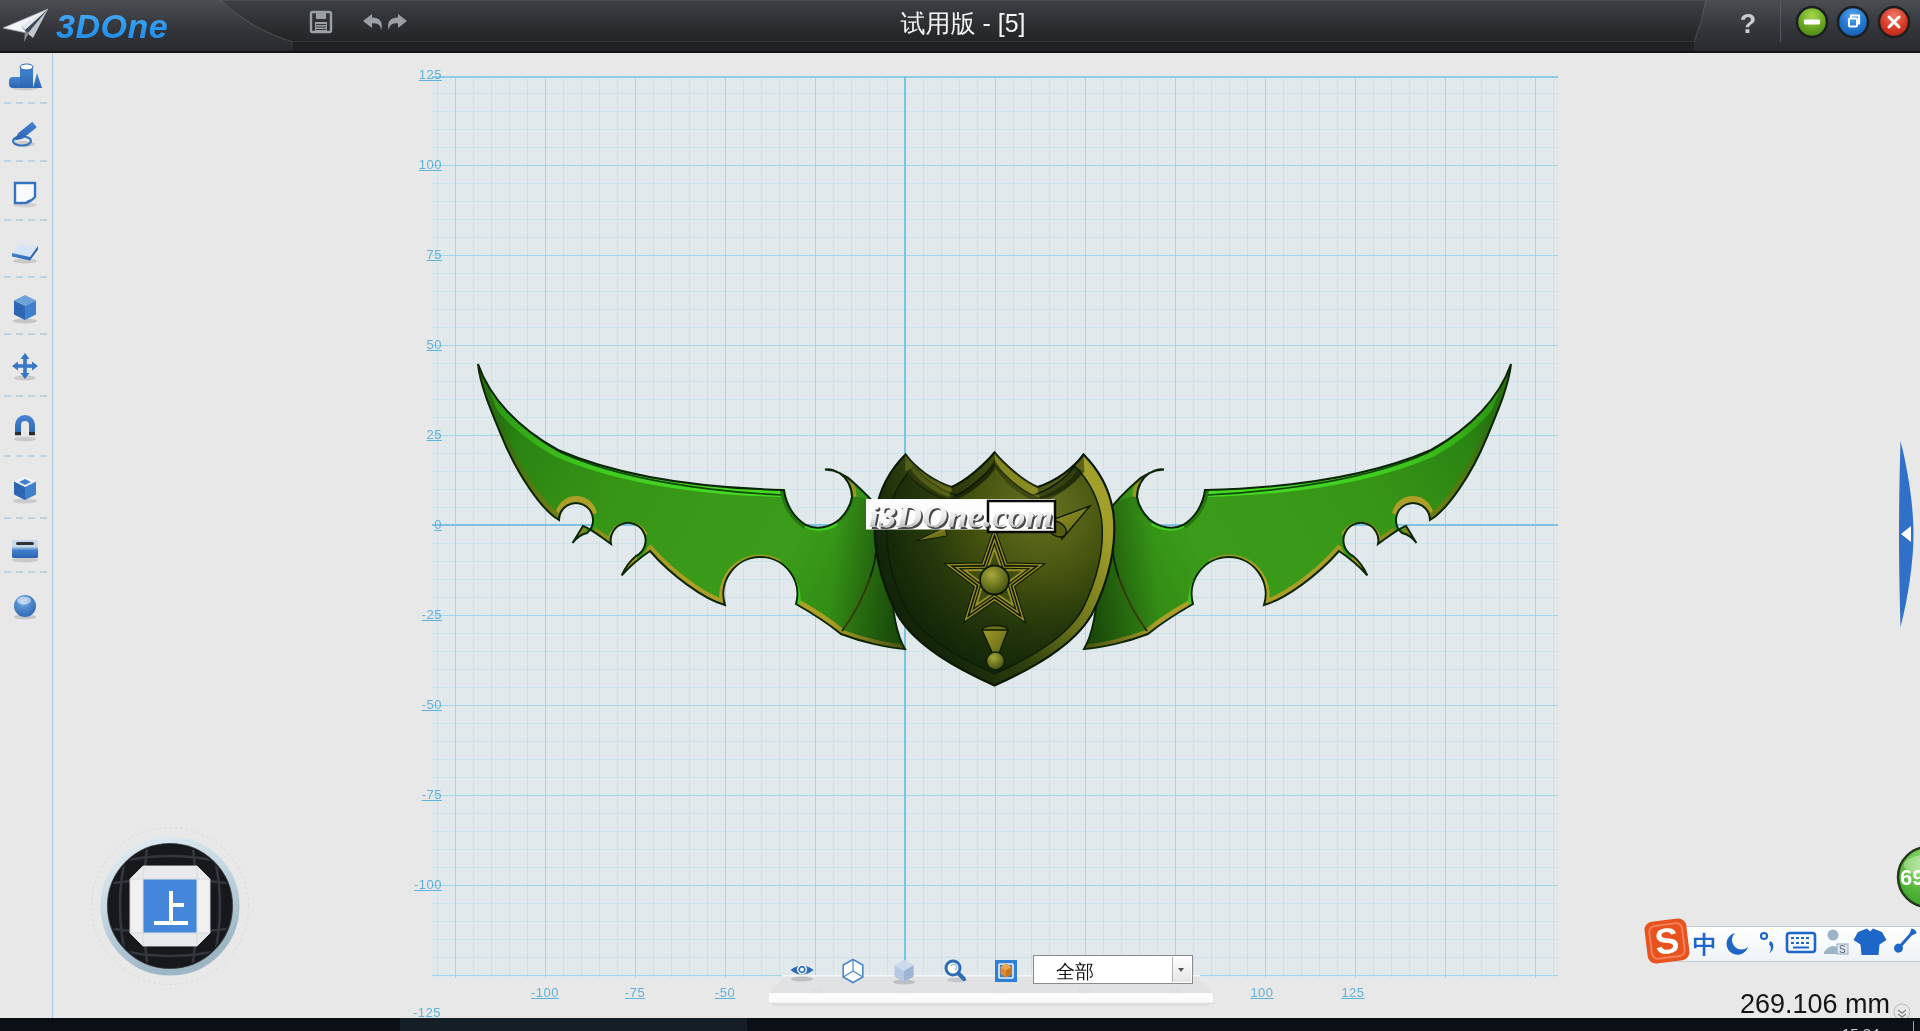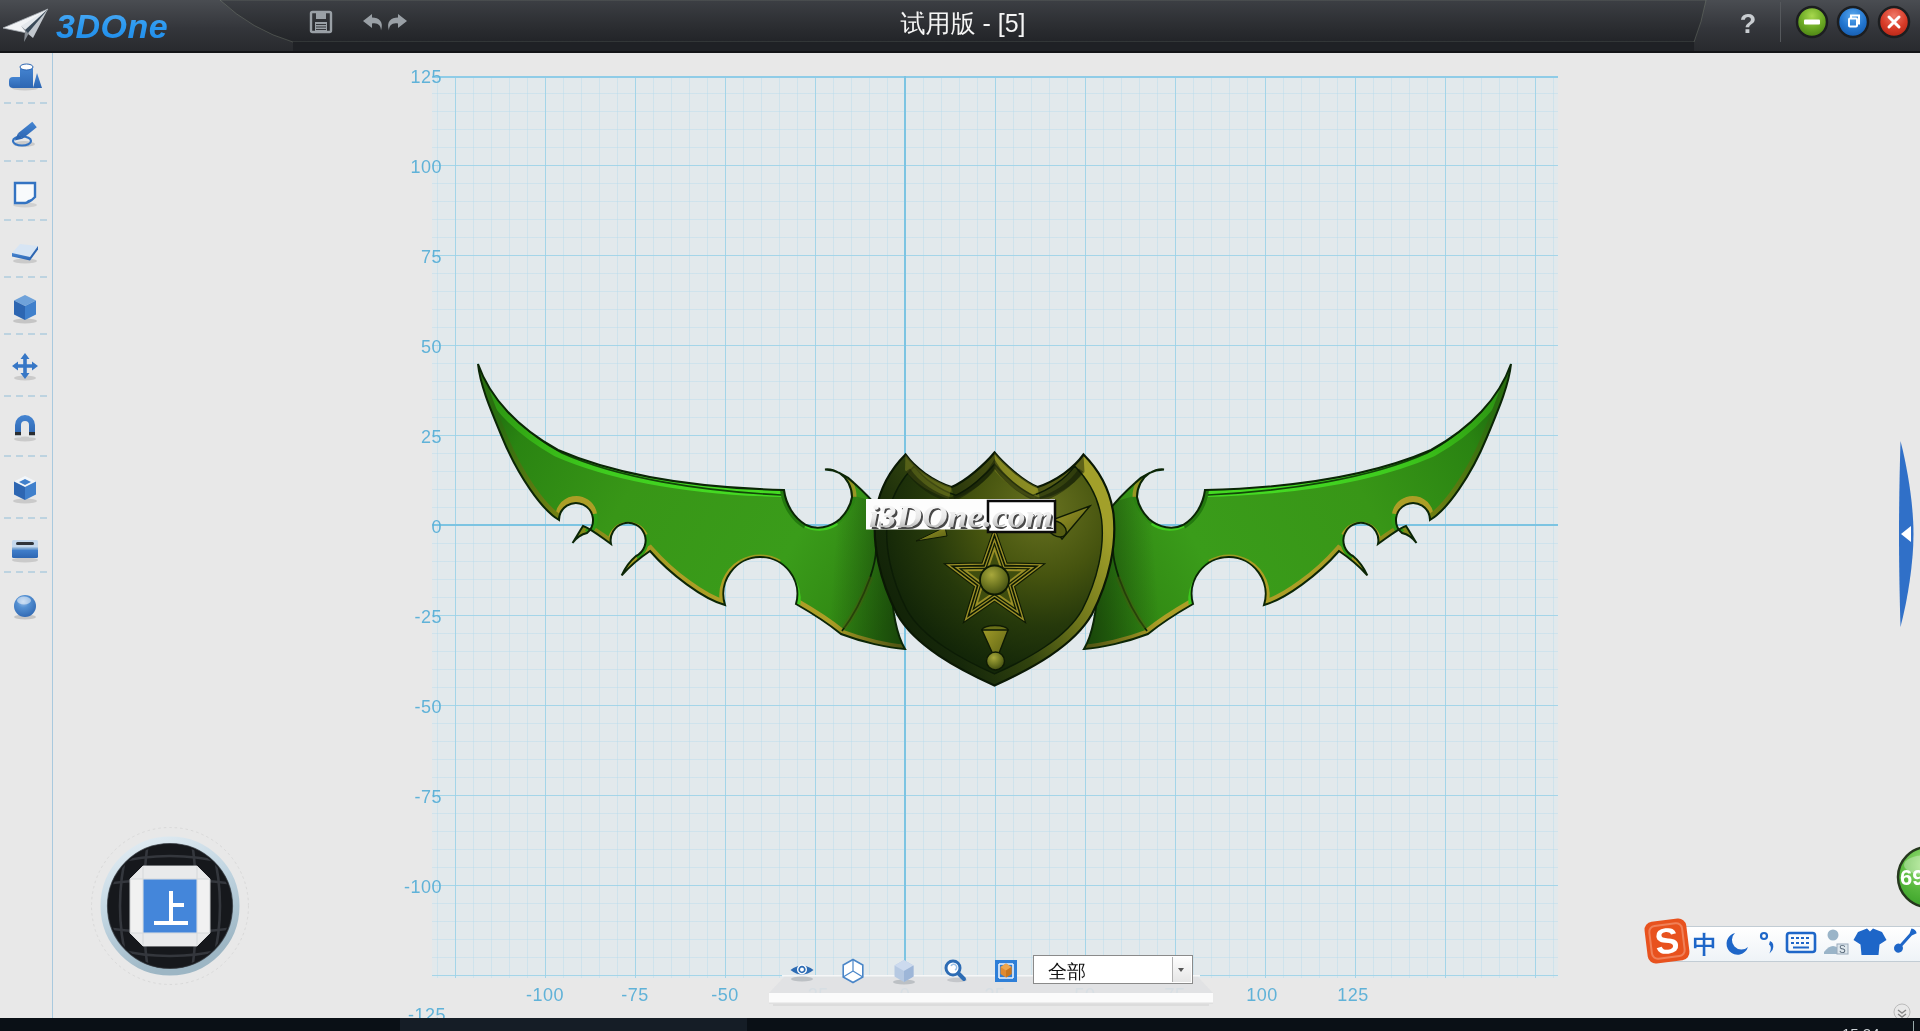--- a/index.html
+++ b/index.html
@@ -9,21 +9,21 @@
 #grid{position:absolute;left:432px;top:23px;width:1126px;height:900px;background-color:#e2e9ec;
  border-top:2px solid #8fcce7;
  background-image:
   repeating-linear-gradient(to right, rgba(154,210,232,0.8) 0 1px, transparent 1px 90px),
   repeating-linear-gradient(to bottom, rgba(154,210,232,0.8) 0 1px, transparent 1px 90px),
   repeating-linear-gradient(to right, rgba(176,218,237,0.38) 0 1px, transparent 1px 18px),
   repeating-linear-gradient(to bottom, rgba(176,218,237,0.38) 0 1px, transparent 1px 18px);
  background-position:23px 0, 0 87px, 5px 0, 0 15px;}
 #axisv{position:absolute;left:904px;top:23px;width:2px;height:900px;background:#7cc4e2;}
 #axish{position:absolute;left:432px;top:471px;width:1126px;height:2px;background:#7cc4e2;}
-.glbl{position:absolute;color:#60b2d8;font-size:18px;letter-spacing:0.5px;}
+.glbl{position:absolute;color:#60b2d8;font-size:13px;letter-spacing:0.5px;text-decoration:underline;}
 .gly{width:38px;text-align:right;left:404px;}
 .glx{width:44px;text-align:center;}
 #taskbar{position:absolute;left:0;top:1018px;width:1920px;height:13px;background:#0a1016;}
 #tbblock{position:absolute;left:400px;top:0;width:347px;height:13px;background:#151d26;}
 #vline{position:absolute;left:52px;top:0px;width:1px;height:965px;background:#a9c9de;}
 </style>
 </head>
 <body>
 <div id="titlebar">
 <svg width="1920" height="53" style="position:absolute;left:0;top:0">
@@ -435,21 +435,21 @@
    <g transform="translate(226,16)">
     <rect x="-11" y="-11" width="22" height="22" fill="#2e7fd8"></rect>
     <path d="M-7,-7 h14 M-7,7 h14 M-7,-7 v14 M7,-7 v14" stroke="#eaf2fc" stroke-width="1.6"></path>
     <path d="M0,-7.5 L5.5,-4 L5.5,3 L0,6.5 L-5.5,3 L-5.5,-4 Z" fill="#e08a30"></path>
     <path d="M0,-7.5 L5.5,-4 L0,-0.5 L-5.5,-4 Z" fill="#eda64e"></path>
     <path d="M5.5,-4 L5.5,3 L0,6.5 L0,-0.5 Z" fill="#c9761e"></path>
    </g>
   </svg>
 
   <div style="position:absolute;left:1033px;top:902px;width:160px;height:29px;background:#fff;border:1px solid #8a8a8a;box-sizing:border-box">
-   <div style="font-size:19px;color:#111;margin:3px 0 0 14px">全部</div>
+   <div style="font-size:19px;color:#111;margin:3px 0 0 22px">全部</div>
    <div style="position:absolute;right:1px;top:1px;width:18px;height:25px;background:linear-gradient(#fdfdfd,#e6e6e6);border-left:1px solid #b0b0b0">
     <div style="width:0;height:0;border:3.5px solid transparent;border-top:4.5px solid #555;margin:11px 0 0 5px"></div>
    </div>
   </div>
 
   <svg width="176" height="176" style="position:absolute;left:82px;top:765px">
    <defs>
     <linearGradient id="ringg" x1="0" y1="0" x2="0.4" y2="1">
      <stop offset="0" stop-color="#e6eff5"></stop>
           <stop offset="0.5" stop-color="#c2d6e2"></stop>
@@ -524,20 +524,21 @@
     <stop offset="0" stop-color="#a5e783"></stop>
           <stop offset="0.55" stop-color="#58b83e"></stop>
           <stop offset="1" stop-color="#37a026"></stop>
    </radialGradient>
       </defs>
    <circle cx="35" cy="33" r="30" fill="url(#grng)" stroke="#26381e" stroke-width="2.5"></circle>
    <ellipse cx="33" cy="21" rx="22" ry="10" fill="rgba(255,255,255,0.3)"></ellipse>
    <text x="7" y="41" font-size="22" font-weight="bold" fill="#fff" font-family="Liberation Sans">69</text>
   </svg>
 
+  <div style="position:absolute;left:1600px;top:936px;width:290px;text-align:right;font-size:27px;color:#151515">269.106 mm</div>
   <svg width="20" height="20" style="position:absolute;left:1893px;top:950px">
    <circle cx="9" cy="9" r="8" fill="#e8e8e8" stroke="#bbb"></circle>
    <path d="M5,7 l4,3 4,-3 M5,11 l4,3 4,-3" fill="none" stroke="#888" stroke-width="1.4"></path>
   </svg>
 </div>
 <div id="taskbar">
     <div id="tbblock"></div>
  <div style="position:absolute;left:1842px;top:7px;font-size:15px;color:#cfd4d8">15:24</div>
  <div style="position:absolute;left:1913px;top:3px;width:1px;height:10px;background:#9aa"></div>
 </div>

